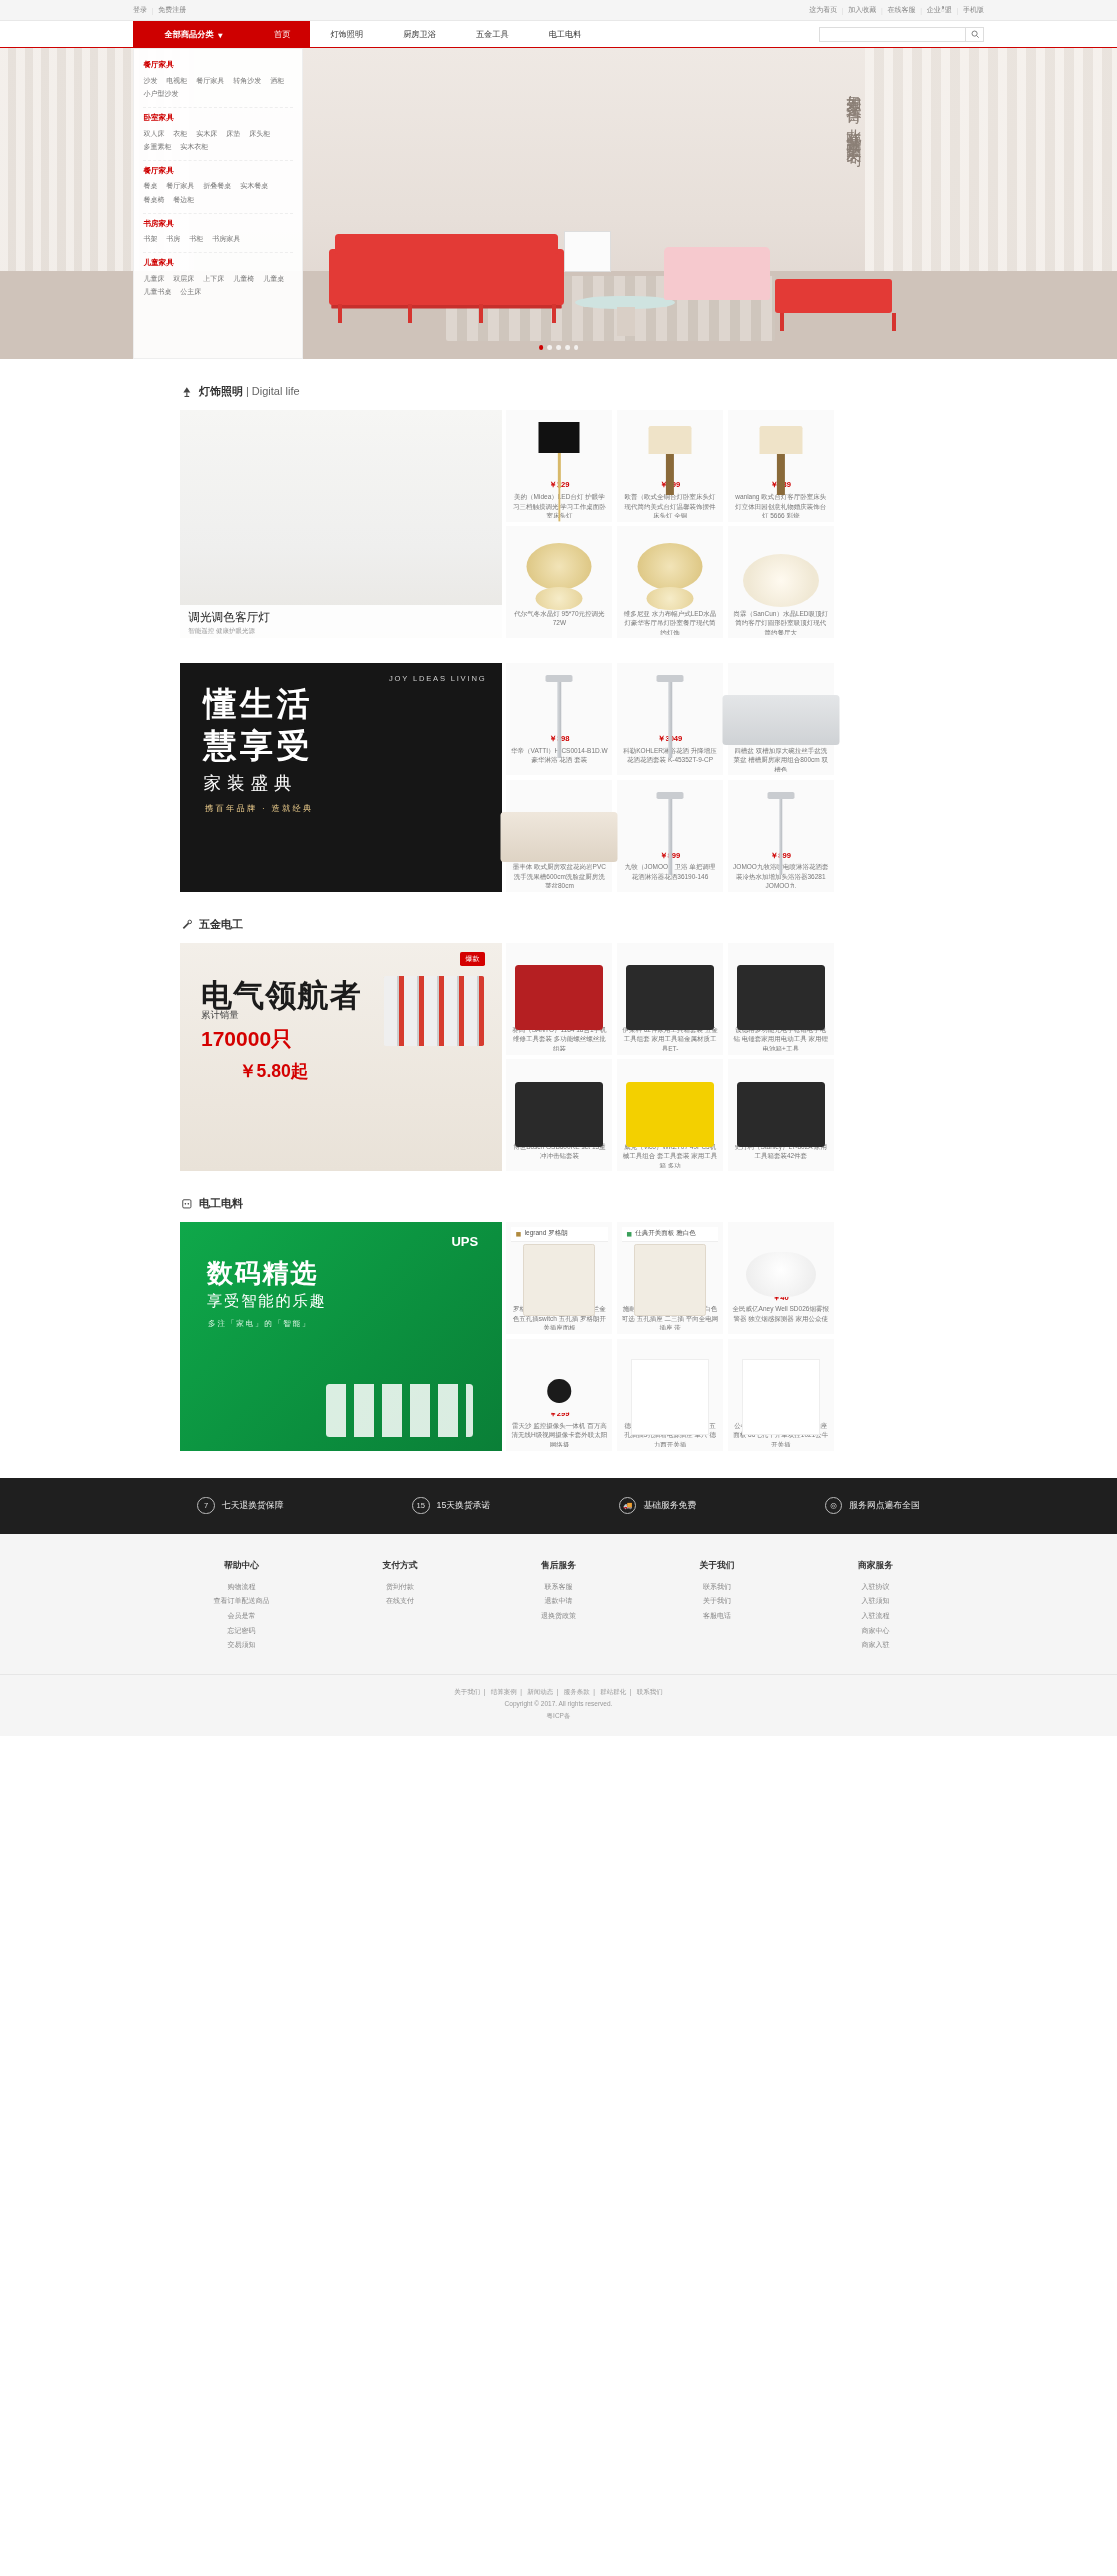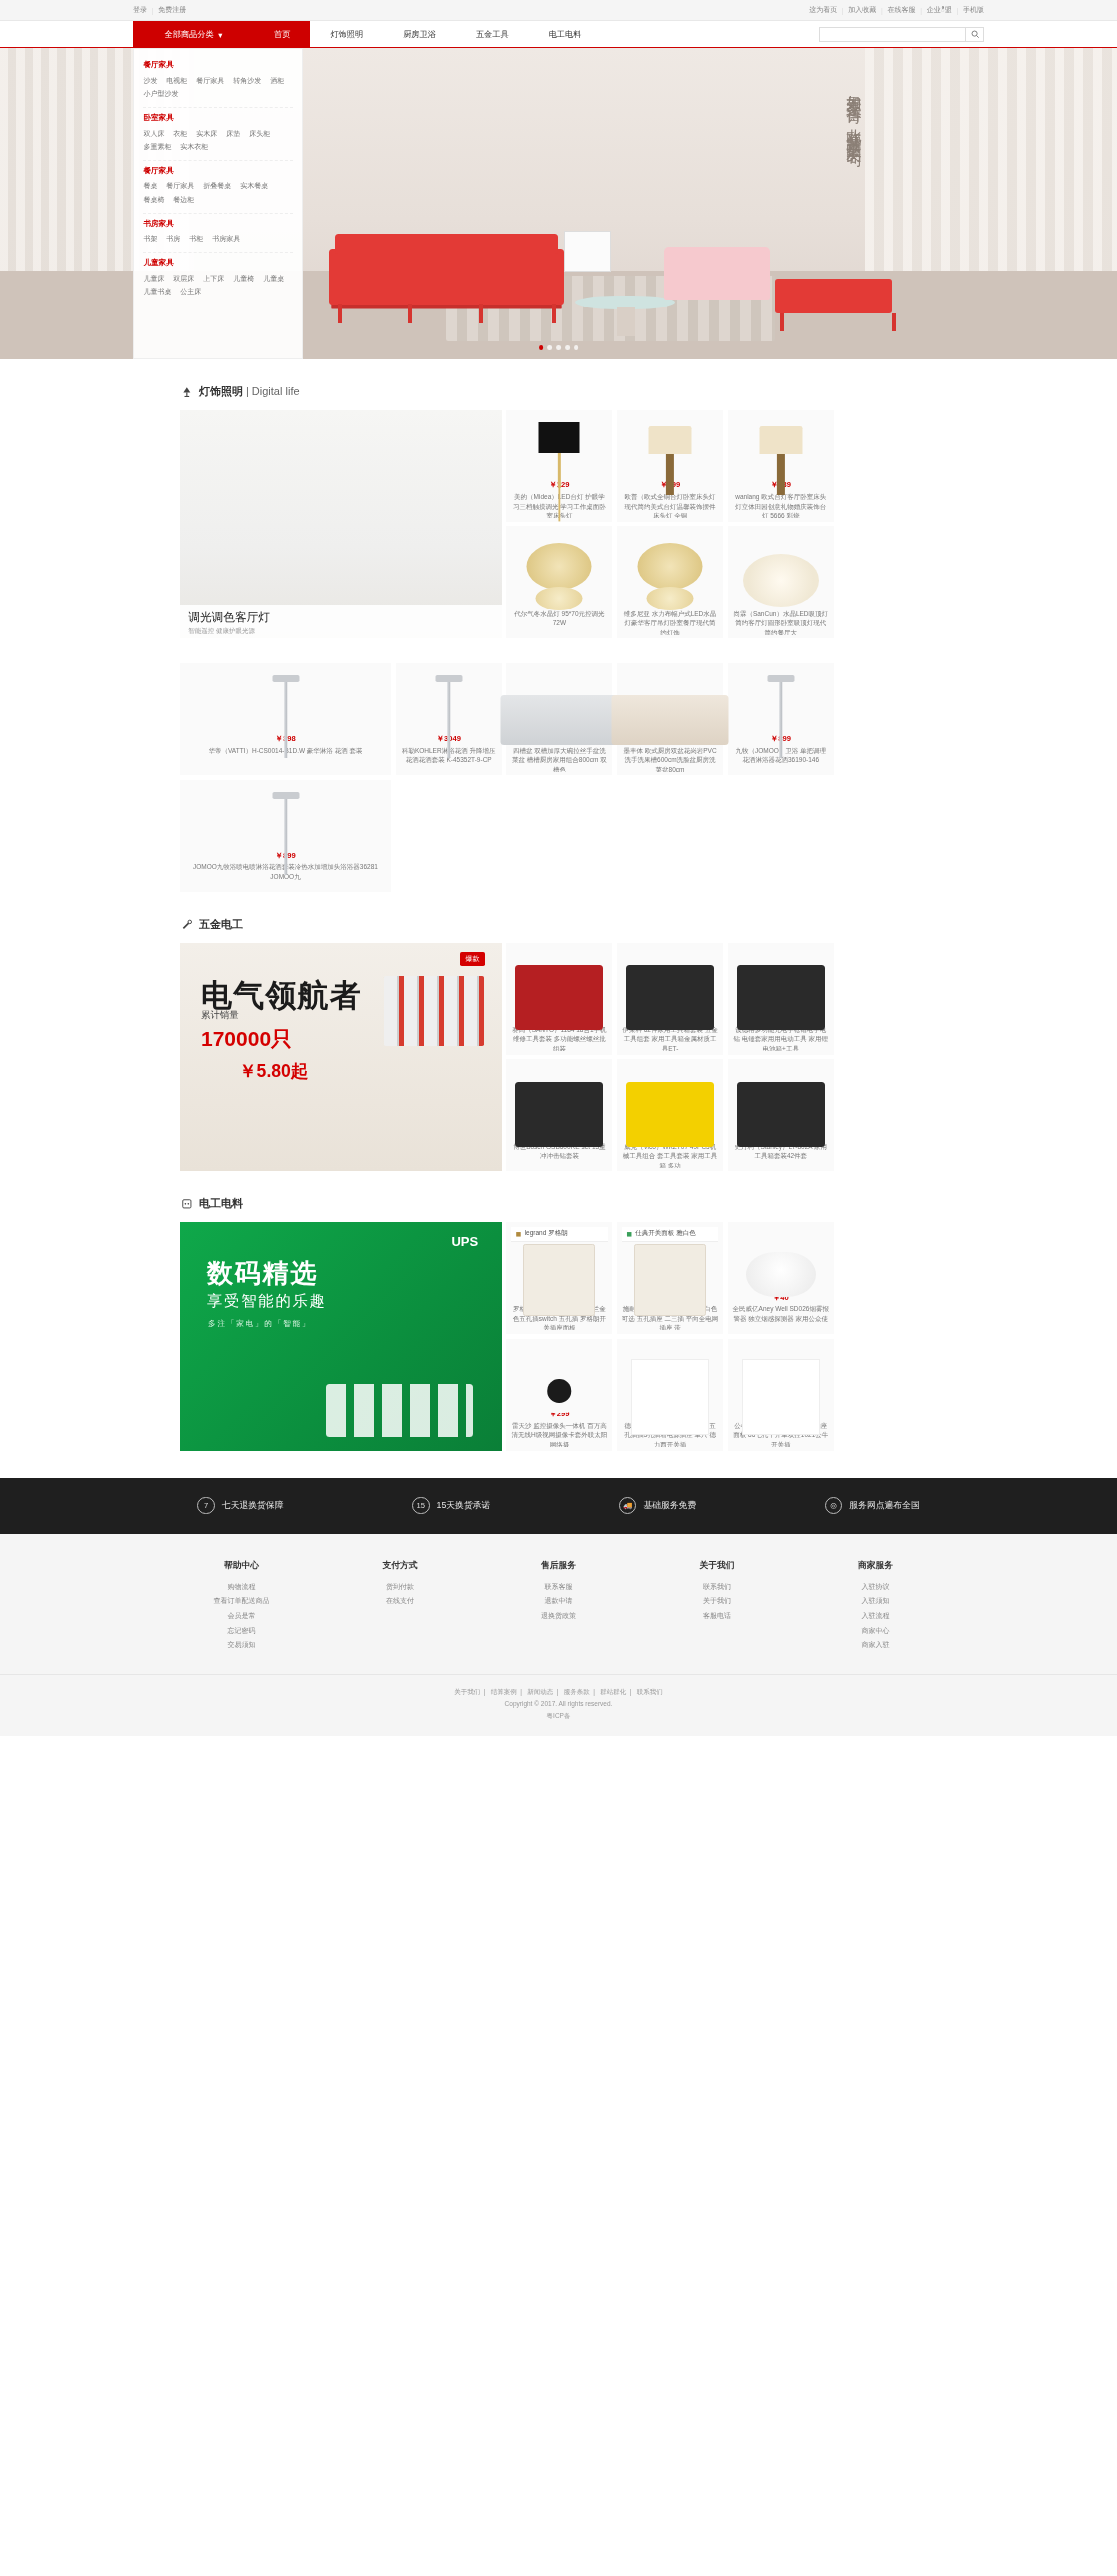--- a/index.html
+++ b/index.html
@@ -38,21 +38,21 @@
   .header-spacer { flex: 1; }
   .cart-box { display: flex; align-items: center; gap: 5.9px; color: #666; font-size: 7px; }
   .cart-avatar { width: 16.4px; height: 16.4px; border-radius: 50%; background: #bbb; }
   .cart-chevron { color: #aaa; }
 
   
   .navbar { height: 27px; background: #fff; border-bottom: 1.2px solid #ce0000; }
   .navbar-inner { width: 851px; margin: 0 auto; display: flex; align-items: stretch; height: 27px; }
   .cat-button {
     width: 121px; background: #ce0000; color: #fff; display: flex; align-items: center;
-    justify-content: center; gap: 4.7px; font-size: 8.2px; font-weight: normal; cursor: pointer;
+    justify-content: center; gap: 4.7px; font-size: 8.2px; font-weight: bold; cursor: pointer;
   }
   .nav-items { display: flex; align-items: stretch; }
   .nav-item {
     padding: 0 20px; display: flex; align-items: center; font-size: 8.2px; color: #333; cursor: pointer;
   }
   .nav-item.active { background: #ce0000; color: #fff; }
   .nav-spacer { flex: 1; }
   .search-box { display: flex; align-items: center; align-self: center; }
   .search-input {
     width: 147px; height: 15.3px; border: 0.6px solid #ddd; padding: 0 4.7px; font-size: 7px; outline: none;
@@ -412,20 +412,29 @@
             <div class="art ceiling"></div>
           </div>
         <div class="price">￥699</div>
         <div class="desc">尚霖（SanCun）水晶LED吸顶灯简约客厅灯圆形卧室吸顶灯现代简约餐厅大</div>
       </div>
     </div>
   </div>
 
   <div class="section">
     <div class="grid">
+      <div class="banner">
+        <div class="bn bn-dark">
+          <div class="corner">JOY LDEAS LIVING</div>
+          <div class="big">懂生活</div>
+          <div class="big2">慧享受</div>
+          <div class="mid">家装盛典</div>
+          <div class="tagline">携百年品牌 · 造就经典</div>
+        </div>
+      </div>
       <div class="card">
         <div class="ph">
             <div class="art shower"></div>
           </div>
         <div class="price">￥398</div>
         <div class="desc">华帝（VATTI）H-CS0014-B1D.W 豪华淋浴 花洒 套装</div>
       </div>
       <div class="card">
         <div class="ph">
             <div class="art shower"></div>

